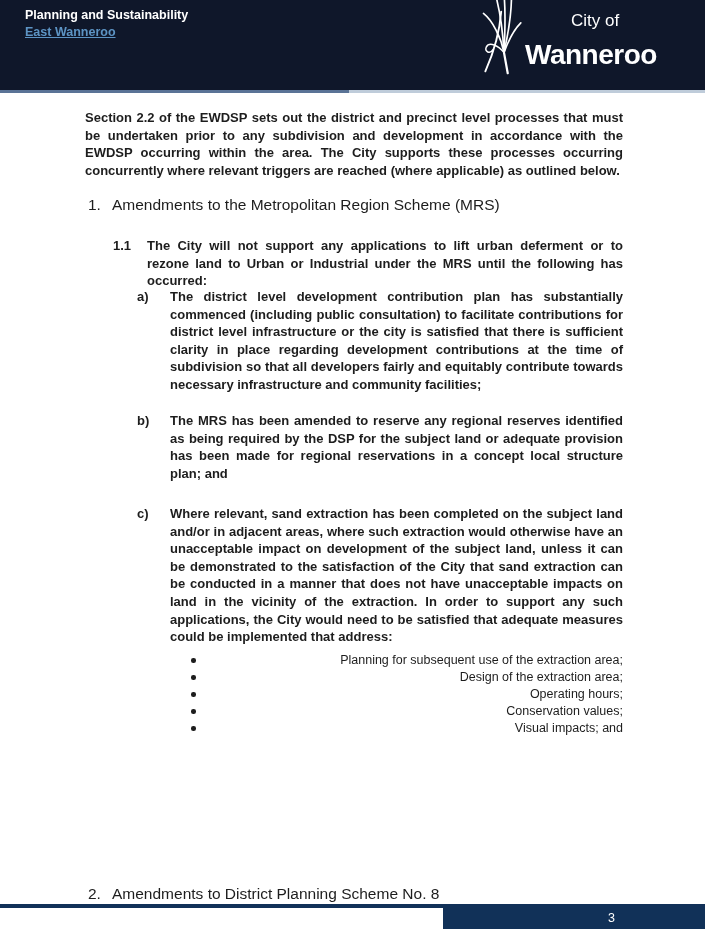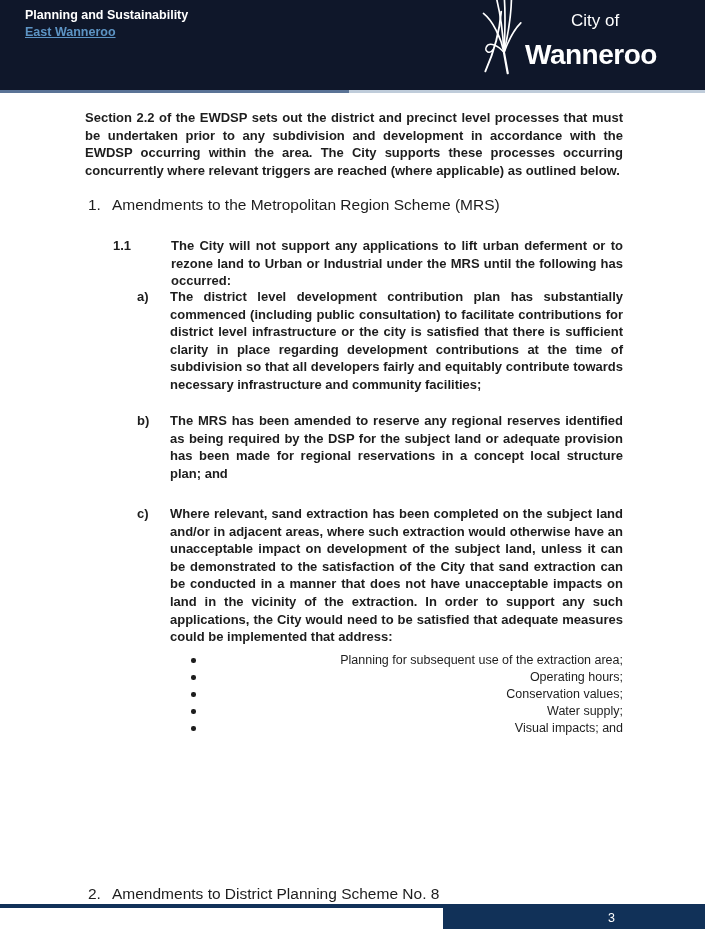--- a/index.html
+++ b/index.html
@@ -43,21 +43,21 @@
 
   .heading {
     position:absolute; font-size:15.5px; line-height:18px; color:#1d1d1d;
     display:flex;
   }
   .heading-1 { left:88px; top:196px; width:540px; }
   .heading-2 { left:88px; top:885px; width:560px; }
   .h-num { width:24px; flex:none; }
 
   .clause {
-    position:absolute; left:113px; top:237px; width:510px; display:flex;gap:24px;
+    position:absolute; left:113px; top:237px; width:510px; display:flex;
   }
   .clause-num { width:34px; flex:none; }
   .clause-text { flex:1; text-align:justify; }
 
   .item { position:absolute; left:137px; width:486px; display:flex; }
   .item-a { top:288px; }
   .item-b { top:412px; }
   .item-c { top:505px; }
   .item-label { width:33px; flex:none; }
   .item-text { flex:1; text-align:justify; }
@@ -144,33 +144,33 @@
     <div class="bullet">
       <span class="bullet-marker">
           <span class="dot"></span>
         </span>
       <span class="bullet-text">Planning for subsequent use of the extraction area;</span>
     </div>
     <div class="bullet">
       <span class="bullet-marker">
           <span class="dot"></span>
         </span>
+      <span class="bullet-text">Design of the extraction area;</span>
+    </div>
+    <div class="bullet">
+      <span class="bullet-marker">
+          <span class="dot"></span>
+        </span>
       <span class="bullet-text">Operating hours;</span>
     </div>
     <div class="bullet">
       <span class="bullet-marker">
           <span class="dot"></span>
         </span>
       <span class="bullet-text">Conservation values;</span>
-    </div>
-    <div class="bullet">
-      <span class="bullet-marker">
-          <span class="dot"></span>
-        </span>
-      <span class="bullet-text">Water supply;</span>
     </div>
     <div class="bullet">
       <span class="bullet-marker">
           <span class="dot"></span>
         </span>
       <span class="bullet-text">Visual impacts; and</span>
     </div>
   </div>
 
   <div class="heading heading-2">

